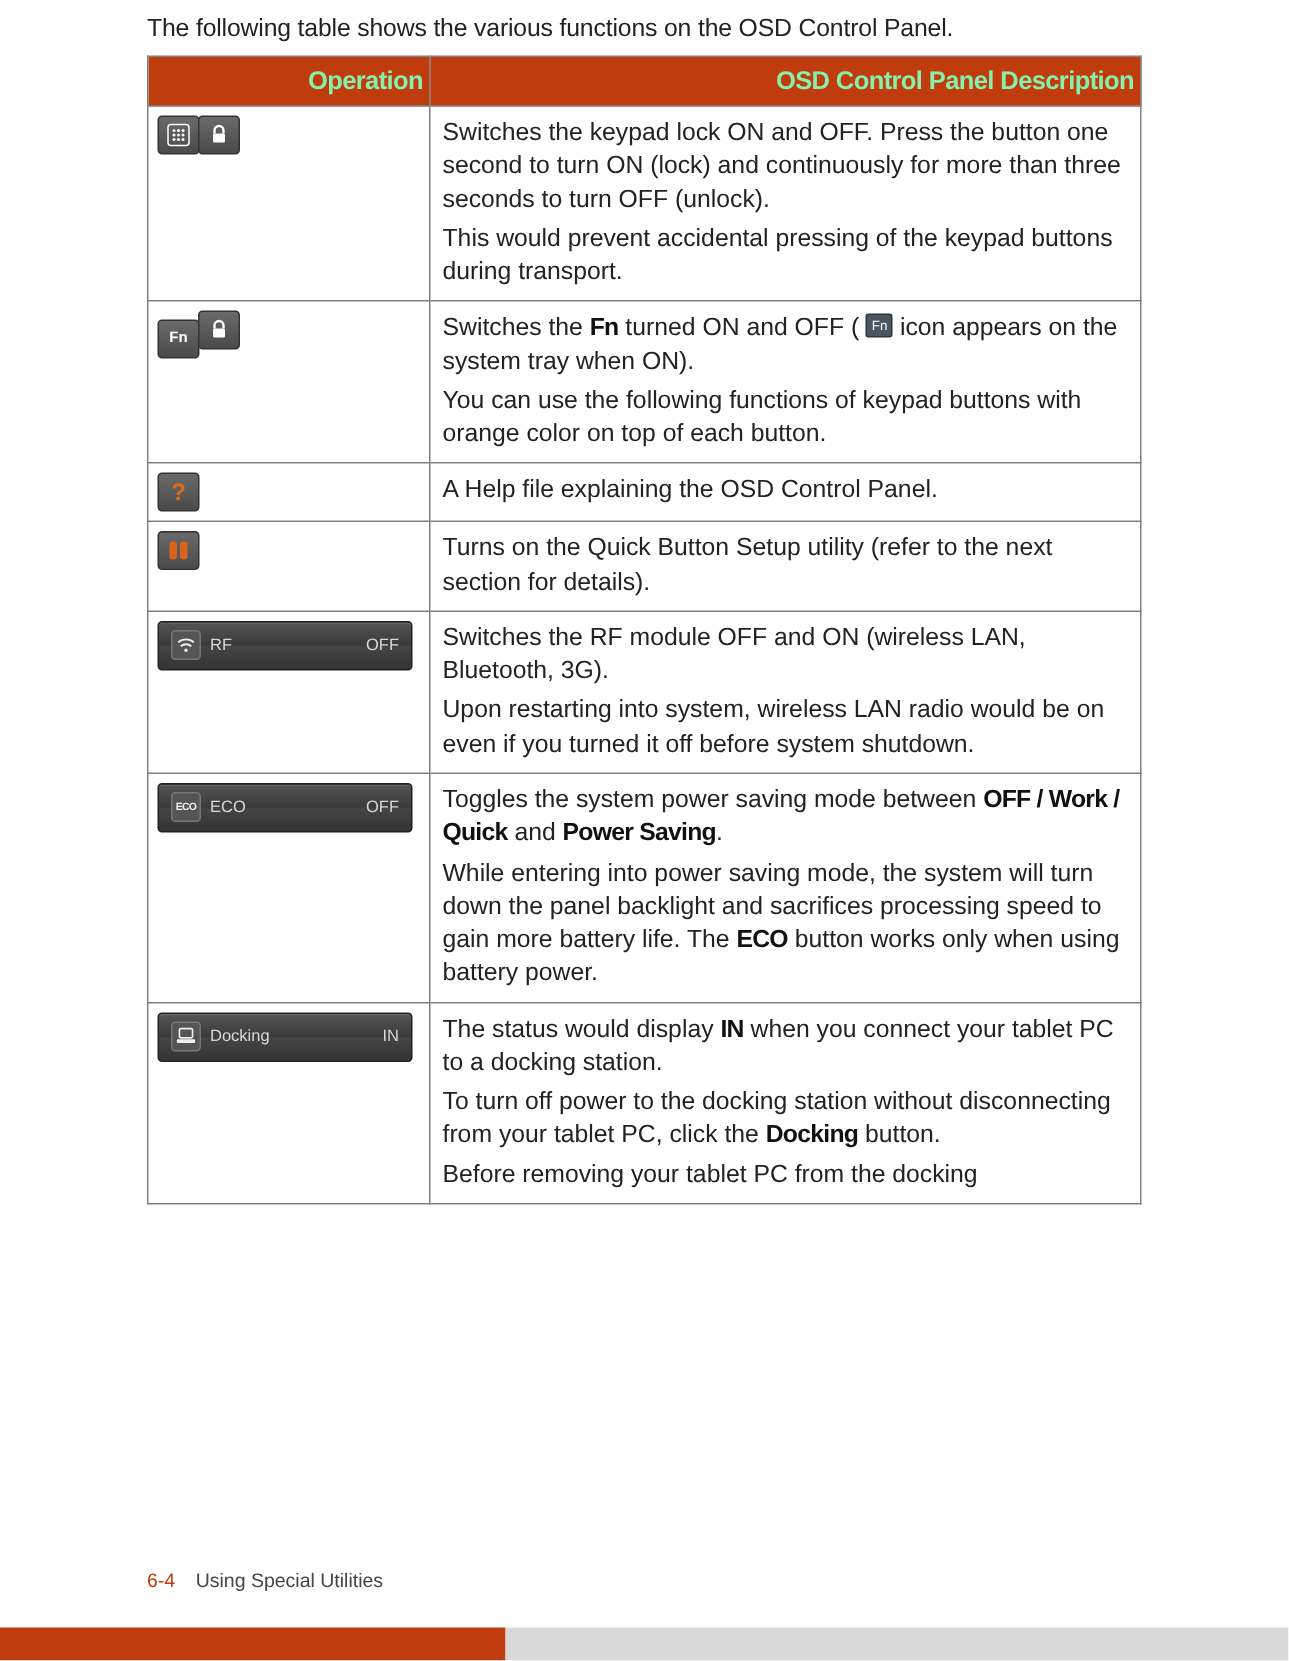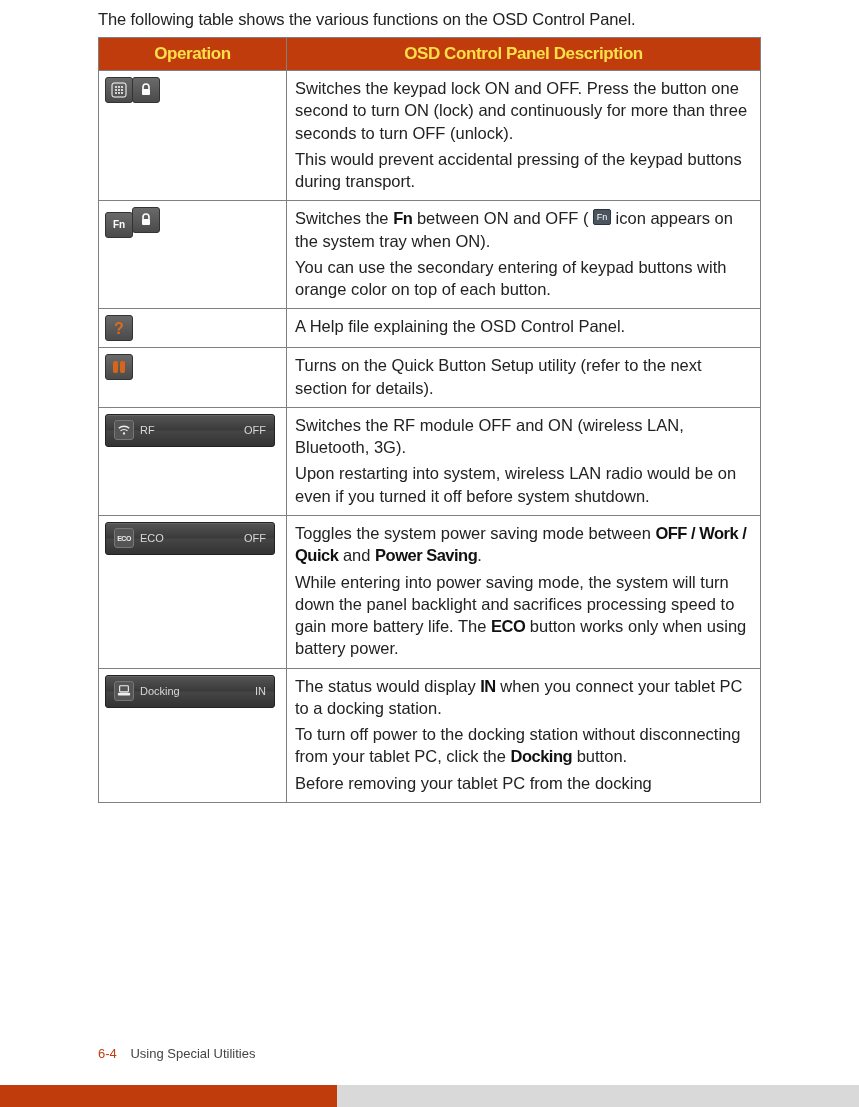--- a/index.html
+++ b/index.html
@@ -22,22 +22,22 @@
     margin-bottom: 8px;
     letter-spacing: -0.1px;
   }
   table.osd {
     width: 100%;
     border-collapse: collapse;
     table-layout: fixed;
   }
   table.osd th {
     background: #c03c0d;
-    color: #fde047;
-    text-align: center;
+    color: #86efac;
+    text-align: right;
     padding: 6px 4px;
     font-family: "Arial Black", Impact, Arial, sans-serif;
     font-weight: 900;
     font-size: 17px;
     letter-spacing: -0.4px;
     border: 1px solid #808080;
   }
   table.osd th.col-op { width: 188px; }
   table.osd td {
     border: 1px solid #808080;
@@ -184,23 +184,23 @@
             <span class="btn-icon" style="font-family:Arial;font-size:10px;font-weight:900;">Fn</span><span class="btn-icon">
               <svg viewBox="0 0 16 16">
                   <rect x="4" y="7" width="8" height="6" rx="1" fill="#fff"></rect>
                   <path d="M5 7 V5 a3 3 0 0 1 6 0 V7" fill="none" stroke="#fff" stroke-width="1.6"></path>
                 </svg>
             </span>
           </span>
         </td>
         <td>
           <div class="para">
-            <span>Switches the </span><span class="bold-narrow">Fn</span><span> between ON and OFF ( </span><span class="inline-tray">Fn</span><span> icon appears on the system tray when ON).</span>
-          </div>
-          <div class="para">You can use the secondary entering of keypad buttons with orange color on top of each button.</div>
+            <span>Switches the </span><span class="bold-narrow">Fn</span><span> turned ON and OFF ( </span><span class="inline-tray">Fn</span><span> icon appears on the system tray when ON).</span>
+          </div>
+          <div class="para">You can use the following functions of keypad buttons with orange color on top of each button.</div>
         </td>
       </tr>
 
       <tr>
         <td class="icon-cell">
           <span class="btn-icon orange-glyph" style="font-family:Arial;font-weight:900;font-size:16px;">?</span>
         </td>
         <td>
           <div class="para">A Help file explaining the OSD Control Panel.</div>
         </td>

